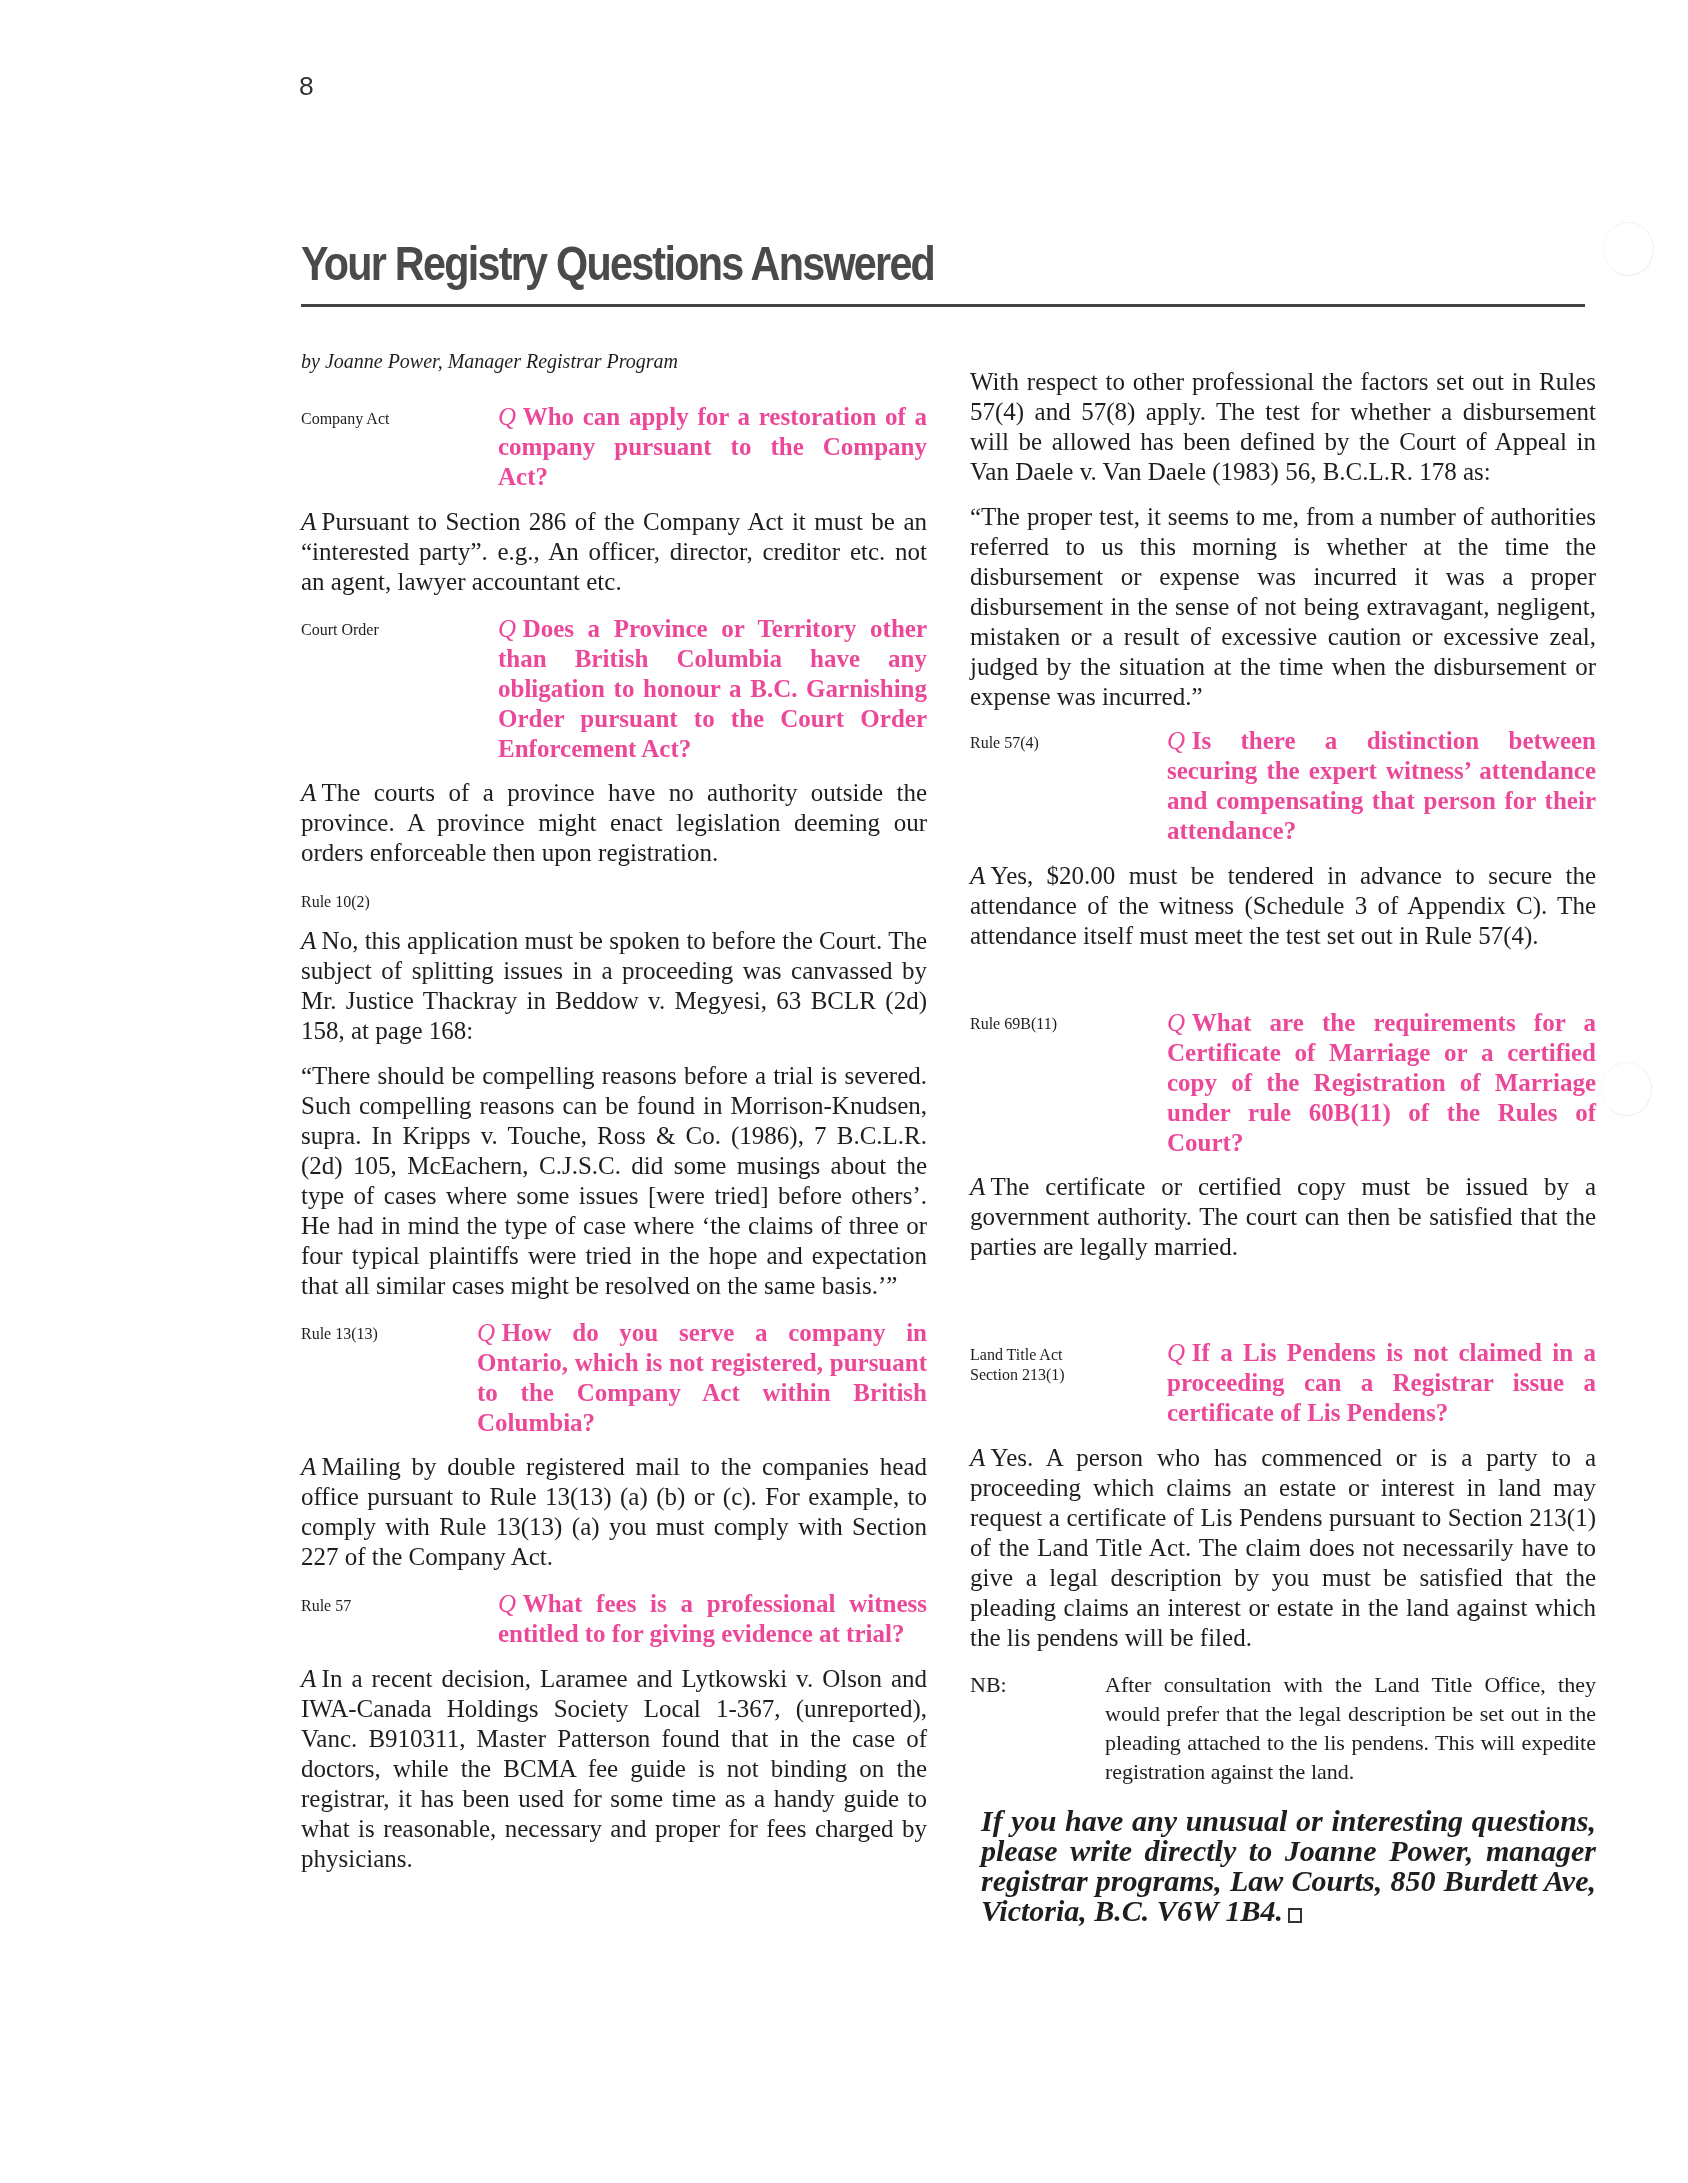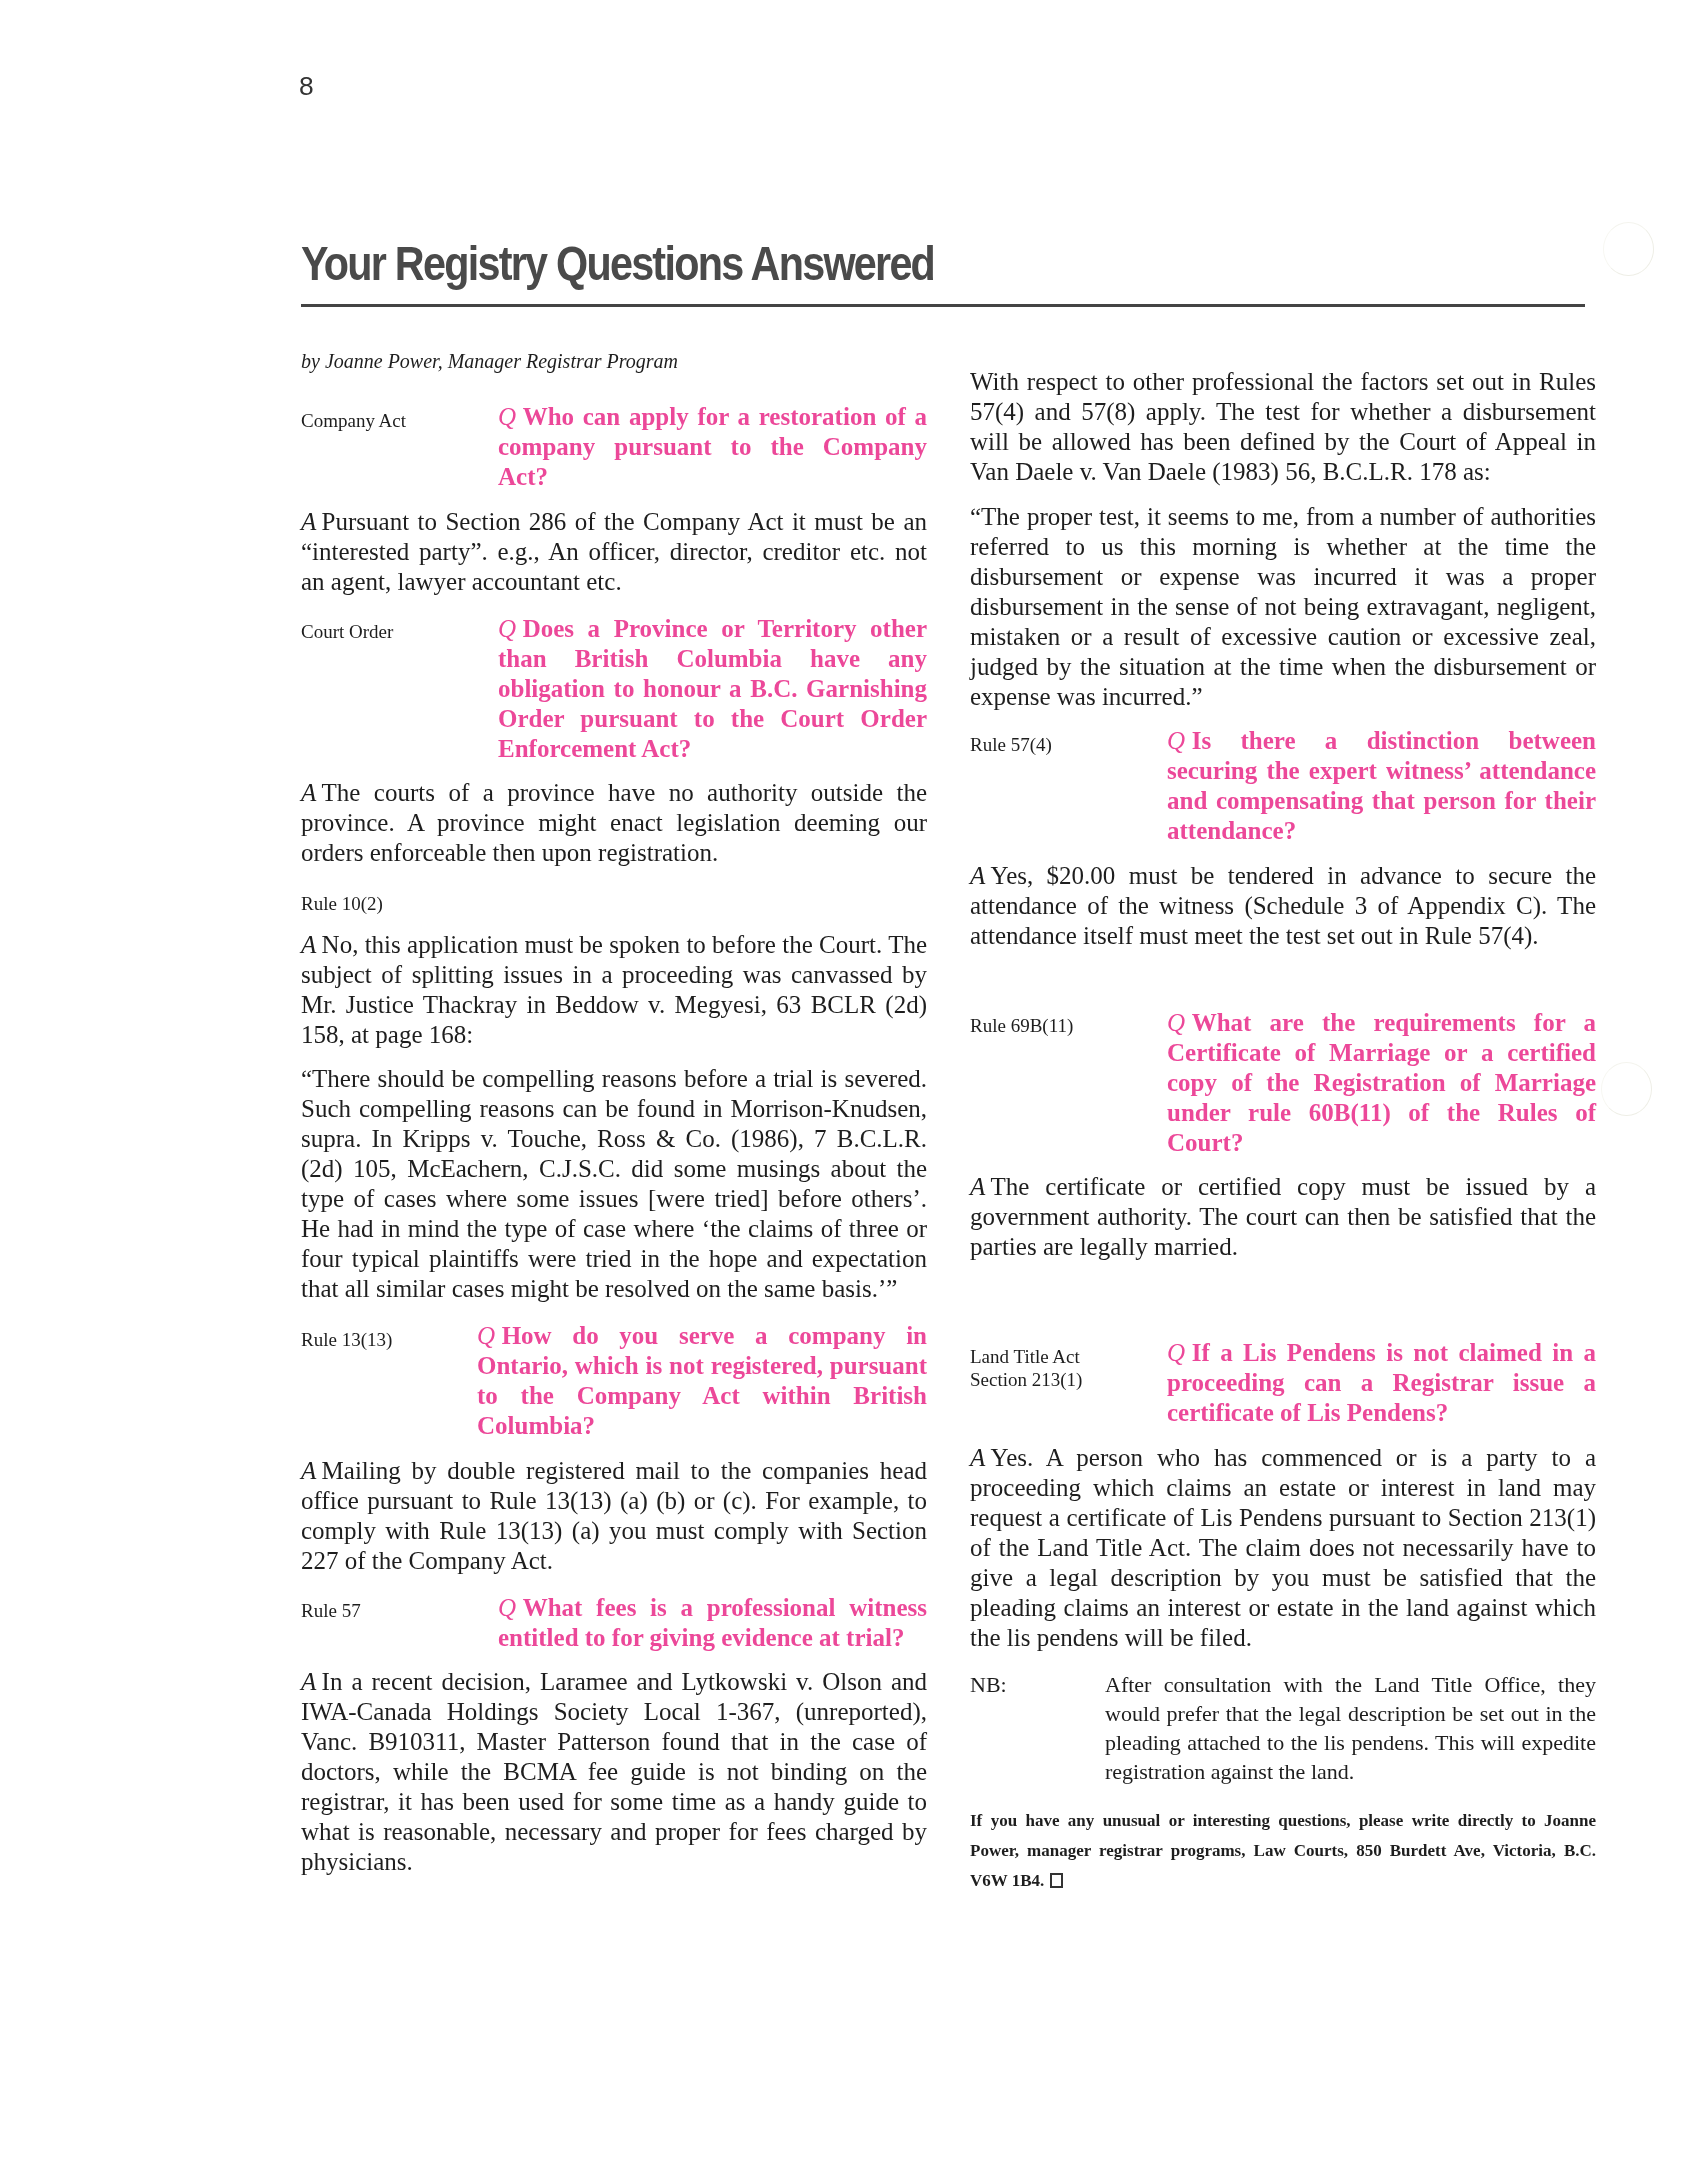--- a/index.html
+++ b/index.html
@@ -32,31 +32,31 @@
       position: absolute; width: 49px; height: 52px; border-radius: 50%;
       border: 1.3px solid #eeeee6; border-left-color: #f7f7f2; border-top-color: #f4f4ee;
     }
     .col { position: absolute; width: 626px; }
     .col-left { left: 301px; top: 350px; }
     .col-right { left: 970px; top: 367px; }
 
     .byline { font-style: italic; font-size: 20px; margin-bottom: 29px; }
     .qa { margin-bottom: 17px; }
     .qrow { display: flex; align-items: flex-start; }
-    .qlabel { width: 197px; flex: 0 0 197px; font-size: 19px; padding-top: 6.6px; line-height: 1.25; }
+    .qlabel { width: 197px; flex: 0 0 197px; font-size: 16px; padding-top: 6.6px; line-height: 1.25; }
     .qtext { flex: 1; font-weight: bold; font-size: 25px; line-height: 30px; text-align: justify; color: #ec4899; }
     .qtext .q { font-style: italic; font-weight: normal; margin-right: 6.6px; }
     .ans { font-size: 25px; line-height: 30px; text-align: justify; margin-top: 14.5px; }
     .ans .a { font-style: italic; margin-right: 5.3px; }
     .para { font-size: 25px; line-height: 30px; text-align: justify; margin: 0 0 14.5px 0; }
     .spacer-large { height: 40px; }
     .nb { display: flex; font-size: 22px; line-height: 29px; margin-top: 17px; }
     .nb-label { width: 92px; flex: 0 0 92px; }
     .nb-text { flex: 1; text-align: justify; margin-left: 43px; }
-    .closing { font-weight: bold; font-size: 17px; line-height: 30px; margin-top: 20px; text-align: justify; }
+    .closing { font-style: italic; font-weight: bold; font-size: 30px; line-height: 30px; margin-top: 20px; text-align: justify; margin-left: 11px; }
     .end-mark {
       display: inline-block; width: 13.2px; height: 14.5px; border: 2.6px solid #333;
       vertical-align: -2px; margin-left: 5.3px; box-sizing: border-box;
     }
   </style>
 </head>
 <body>
 
 <div class="page-number">8</div>
 <div class="title">Your Registry Questions Answered</div>

